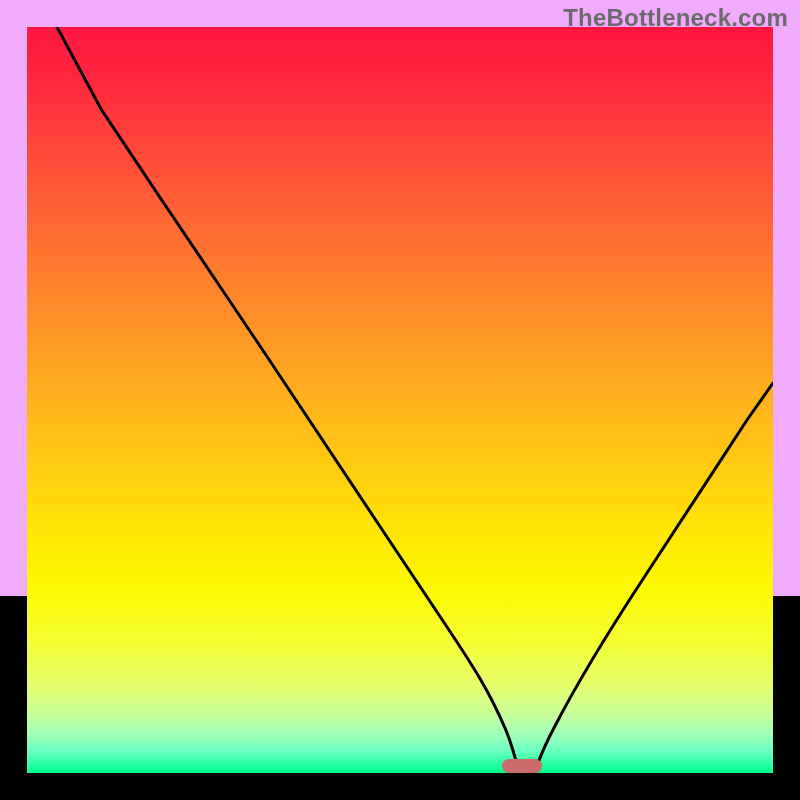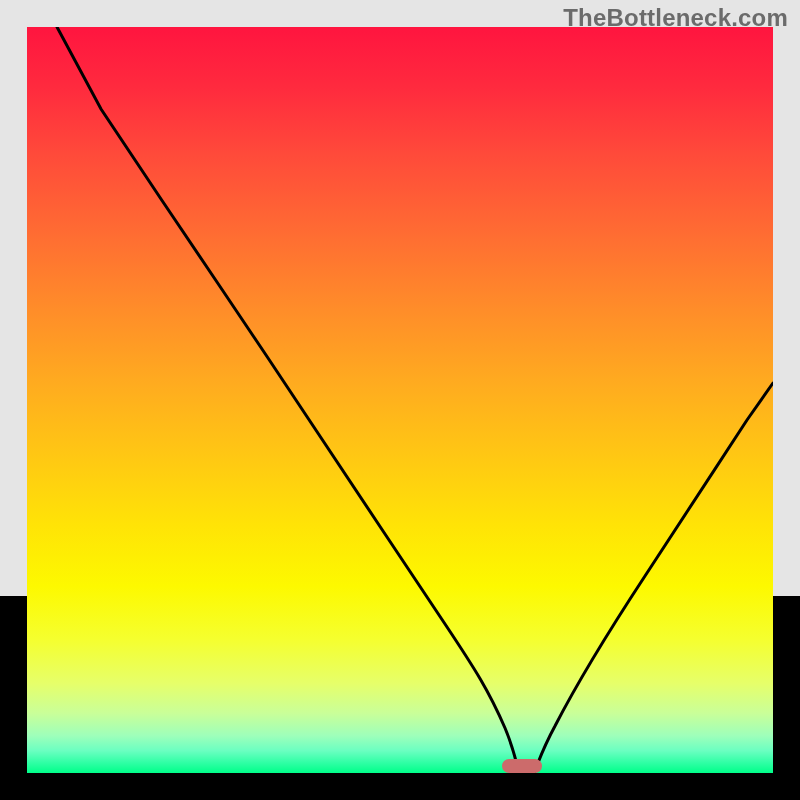--- a/index.html
+++ b/index.html
@@ -9,21 +9,21 @@
     height: 800px;
     background: #000;
     overflow: hidden;
   }
   .frame {
     position: absolute;
     left: 0;
     top: 0;
     width: 800px;
     height: 596px;
-    background: #e5e5e5;
+    background: #f0abfc;
   }
   .plot-area {
     position: absolute;
     left: 27px;
     top: 27px;
     width: 746px;
     height: 746px;
     
     background: linear-gradient(to bottom,
       #ff153f 0%,

